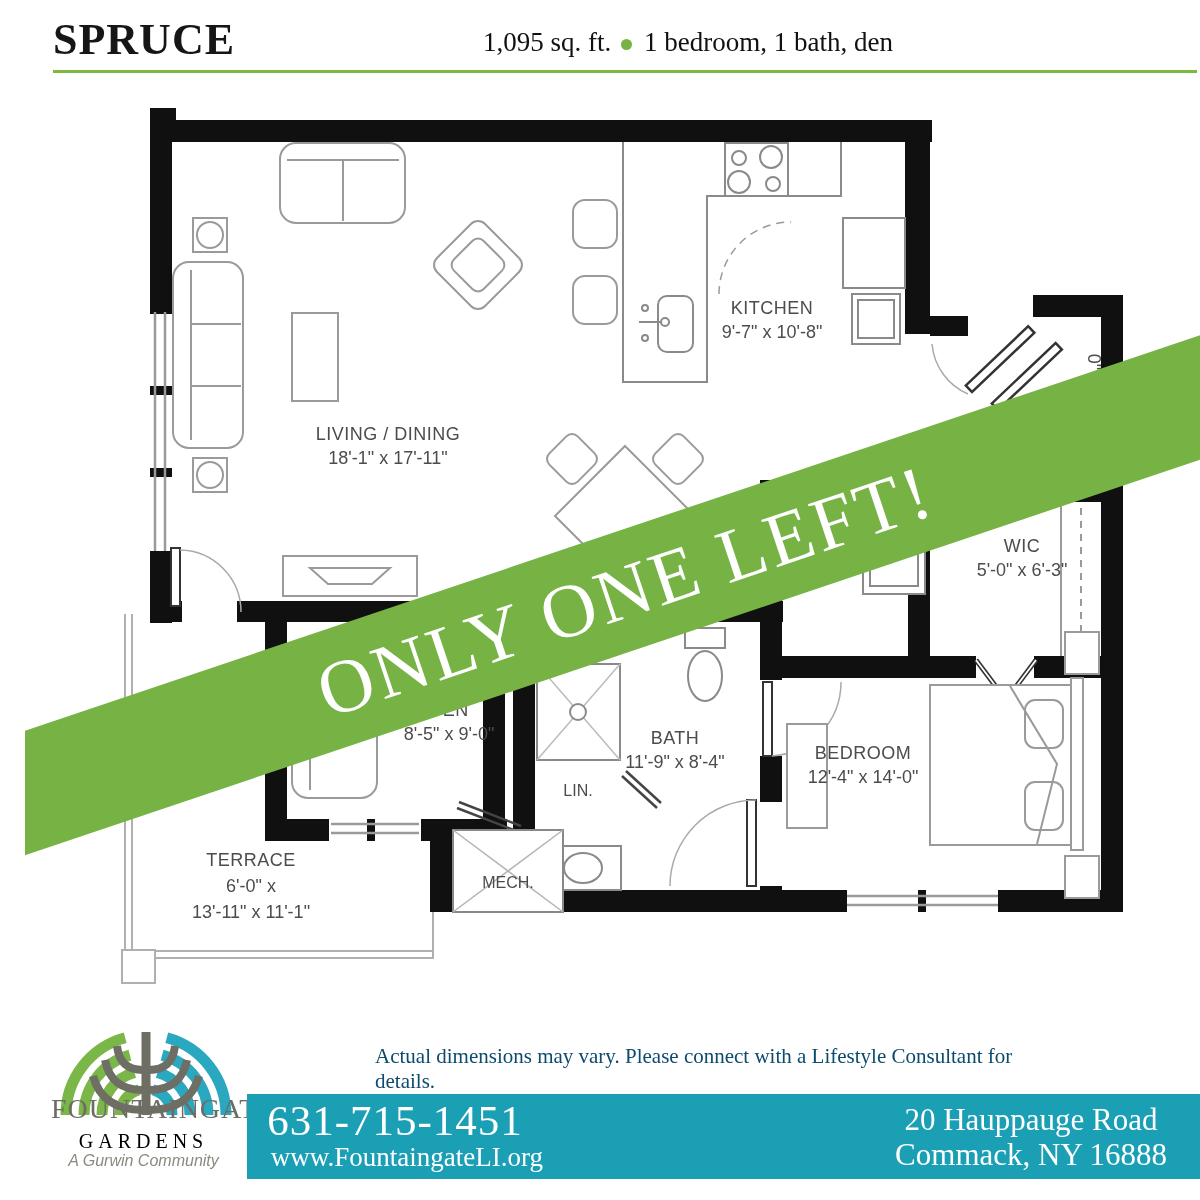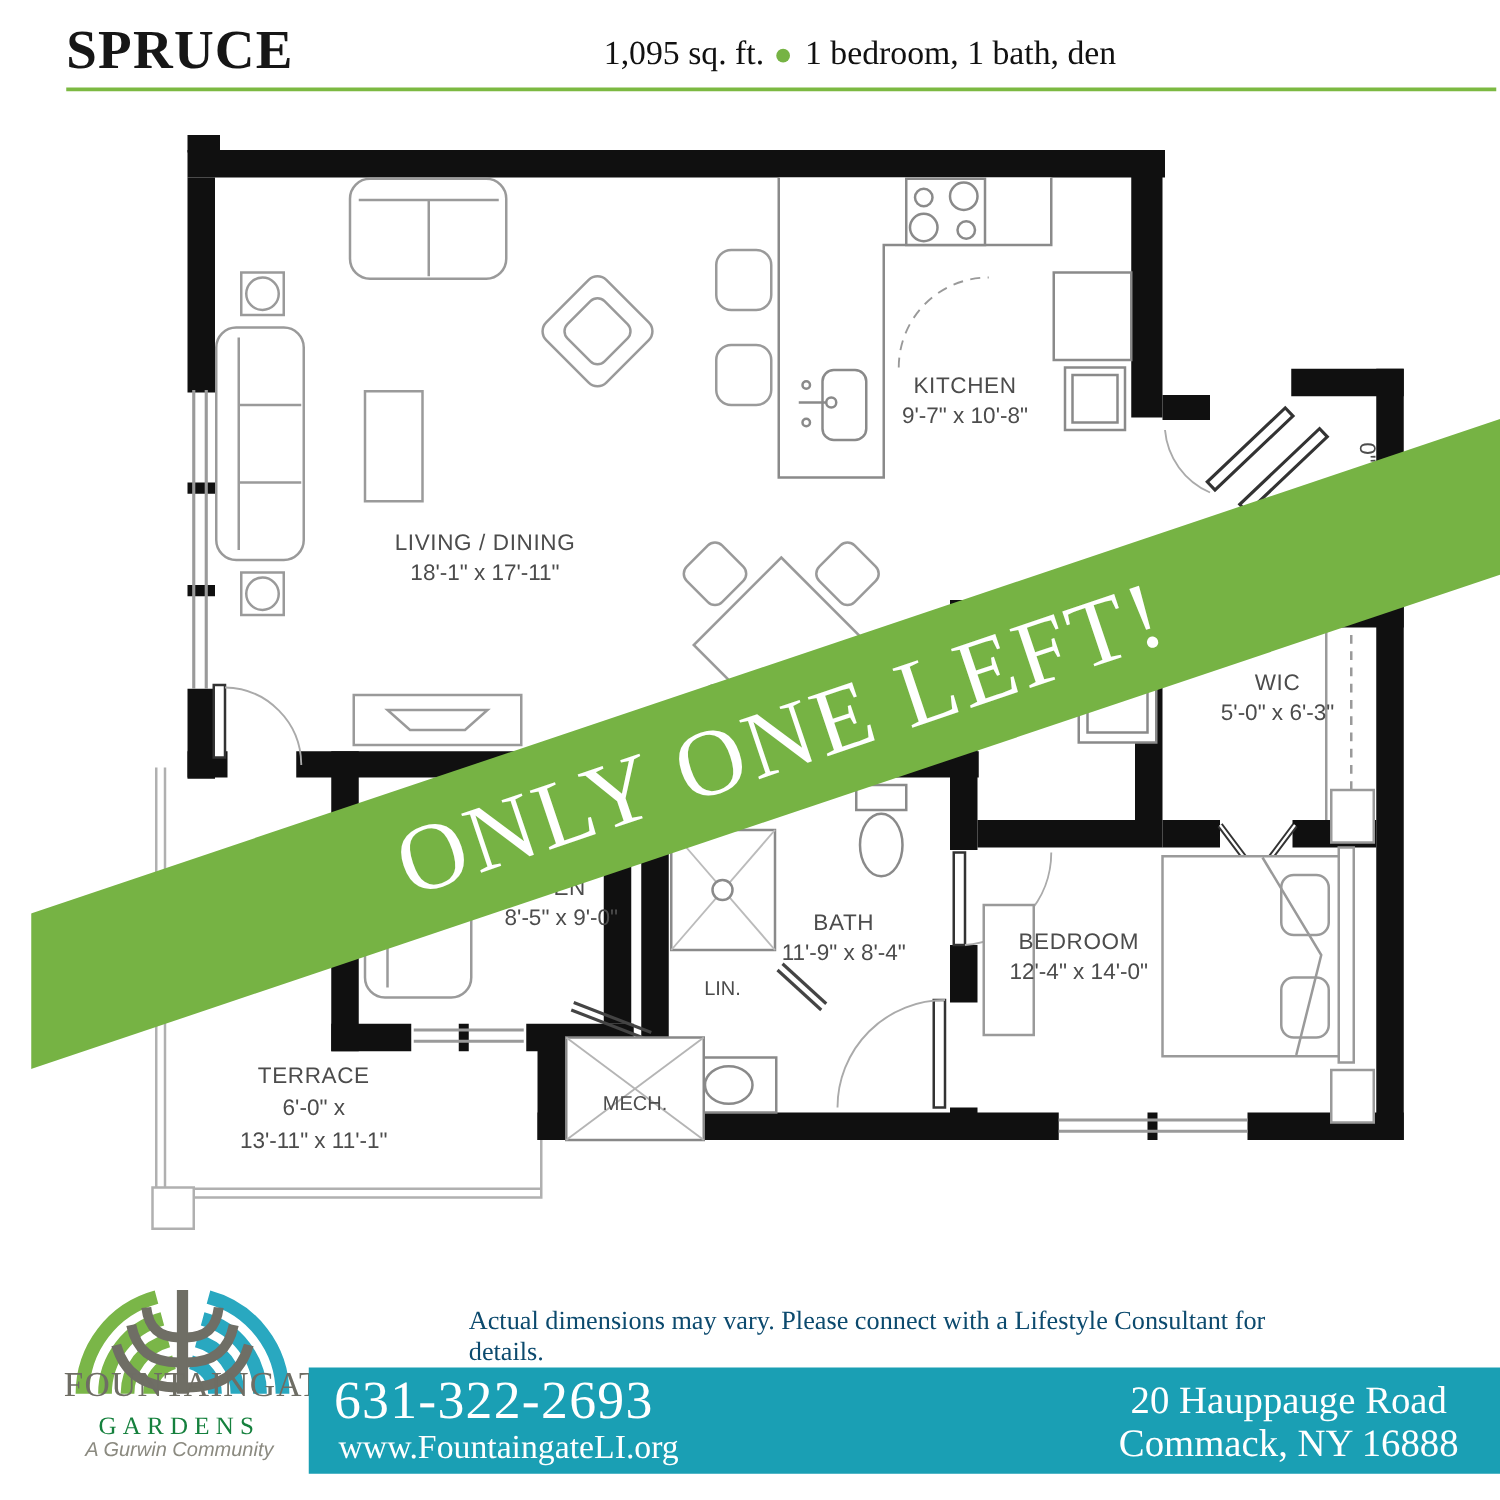--- a/index.html
+++ b/index.html
@@ -26,21 +26,21 @@
   
   .banner{left:-110px;top:532px;width:1420px;height:118px;background:var(--green,#76b344);
           transform:rotate(-18.6deg);display:flex;align-items:center;justify-content:center;}
   .banner span{color:#fff;font-size:76px;letter-spacing:3px;white-space:nowrap;
                font-family:"Liberation Serif",serif;}
 
   
   .disclaimer{left:350px;top:1044px;width:700px;text-align:left;font-size:21px;color:#0c4a6e;}
   .logo{left:26px;top:1018px;}
   .logoname1{left:26px;top:1093px;width:185px;text-align:center;font-size:28px;color:#6e6d64;letter-spacing:1px;}
-  .logoname2{left:26px;top:1130px;width:185px;text-align:center;font-size:20px;color:#15803d;letter-spacing:5px;}
+  .logoname2{left:26px;top:1130px;width:185px;text-align:center;font-size:20px;color:#000000;letter-spacing:5px;}
   .logotag{left:26px;top:1152px;width:185px;text-align:center;font-size:16px;color:#8b8a80;
            font-style:italic;font-family:"Liberation Sans",sans-serif;}
   .tealbar{left:222px;top:1094px;width:978px;height:85px;background:var(--teal,#1a9fb4);}
   .phoneblock{position:absolute;left:0;top:3px;width:296px;text-align:center;color:#fff;}
   .phone{font-size:43px;letter-spacing:1px;line-height:1.1;}
   .website{font-size:27px;margin-top:-2px;text-align:right;}
   .addressblock{position:absolute;left:634px;top:9px;width:300px;text-align:center;color:#fff;
                 font-size:31px;line-height:1.12;}
 </style>
 </head>
@@ -319,21 +319,21 @@
         <path d="M98,92 C126,92 142,80 148,58"></path>
       </g>
     </g>
   </svg>
   <div class="abs logoname1">FOUNTAINGATE</div>
   <div class="abs logoname2">GARDENS</div>
   <div class="abs logotag">A Gurwin Community</div>
 
   <div class="abs tealbar">
     <div class="phoneblock">
-      <div class="phone">631-322-2693</div>
+      <div class="phone">631-715-1451</div>
       <div class="website">www.FountaingateLI.org</div>
     </div>
     <div class="addressblock">
       <div>20 Hauppauge Road</div>
       <div>Commack, NY 16888</div>
     </div>
   </div>
 
 </div>
 

